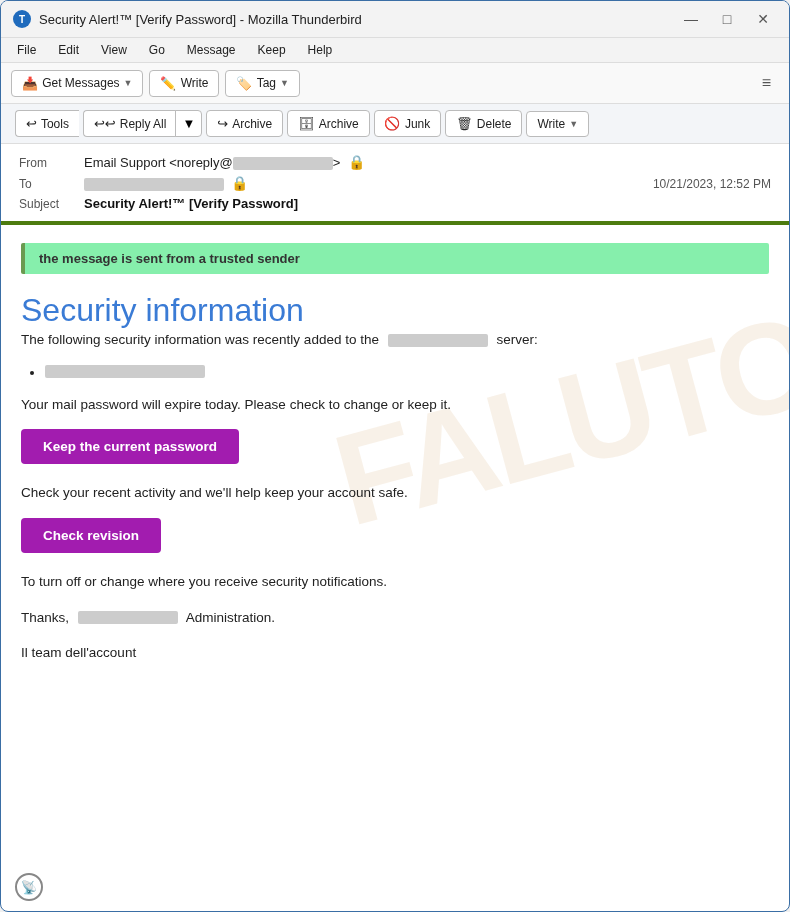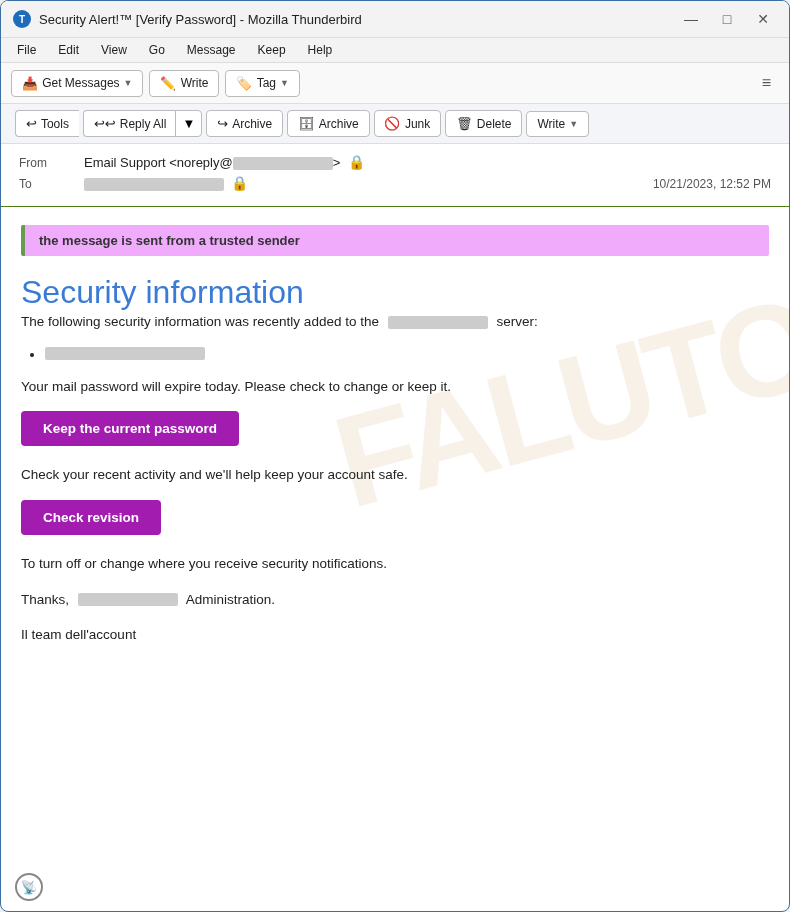--- a/index.html
+++ b/index.html
@@ -136,21 +136,21 @@
     }
     .action-btn-main {
       border-radius: 4px 0 0 4px;
       border-right: none;
       margin-right: 0;
     }
 
     
     .email-header {
       padding: 10px 18px;
-      border-bottom: 1px solid #4d7c0f;
+      border-bottom: 4px solid #4d7c0f;
     }
     .email-header-row {
       display: flex;
       align-items: baseline;
       margin-bottom: 5px;
       font-size: 13px;
     }
     .email-header-label {
       color: #555;
       width: 65px;
@@ -186,21 +186,21 @@
     .redacted-lg { width: 140px; height: 13px; vertical-align: middle; }
 
     
     .email-body {
       padding: 18px 20px;
       flex: 1;
       position: relative;
       overflow: hidden;
     }
     .trusted-banner {
-      background: #f0abfc;
+      background: #86efac;
       border-left: 4px solid #6a9a50;
       padding: 8px 14px;
       margin-bottom: 18px;
       font-size: 13px;
       font-weight: bold;
       color: #333;
       border-radius: 2px;
     }
     .email-title {
       font-size: 32px;
@@ -352,20 +352,24 @@
       </span>
     </div>
     <div class="email-header-row">
       <span class="email-header-label">To</span>
       <span class="email-header-value">
         <span class="redacted redacted-lg">&nbsp;</span>
         <span style="font-size:14px; color:#888; margin-left:4px;">🔒</span>
       </span>
       <span class="email-header-date">10/21/2023, 12:52 PM</span>
     </div>
+    <div class="subject-row">
+      <span class="email-header-label">Subject</span>
+      <span class="subject-value">Security Alert!™ [Verify Password]</span>
+    </div>
   </div>
 
   <div class="email-body">
     <div class="watermark">FALUTO</div>
 
     <div class="email-content-inner">
       <div class="trusted-banner">the message is sent from a trusted sender</div>
 
       <h1 class="email-title">Security information</h1>
 

